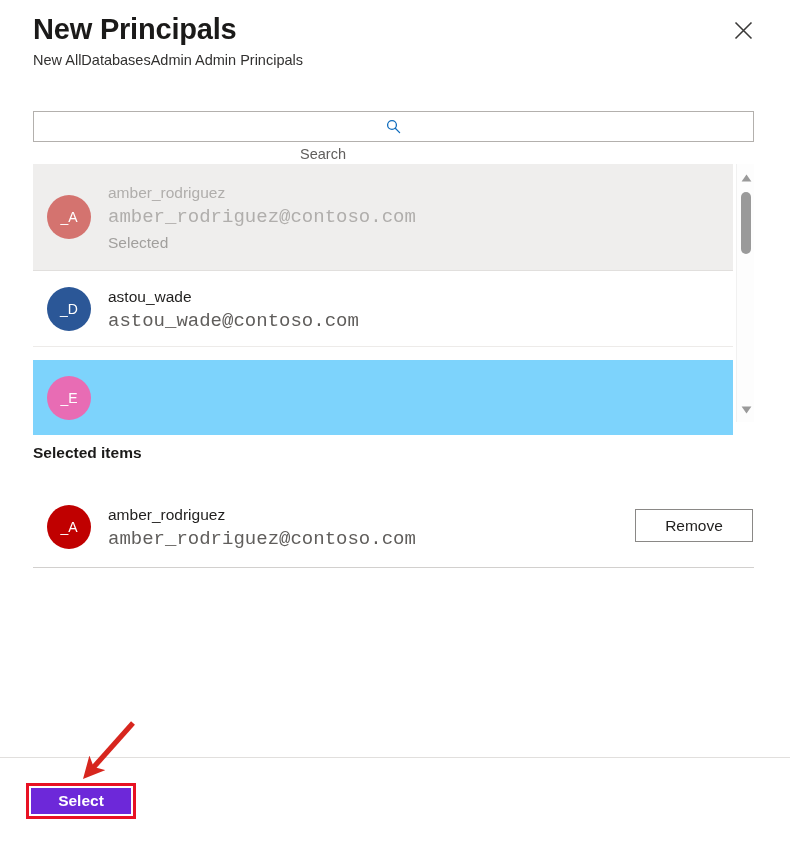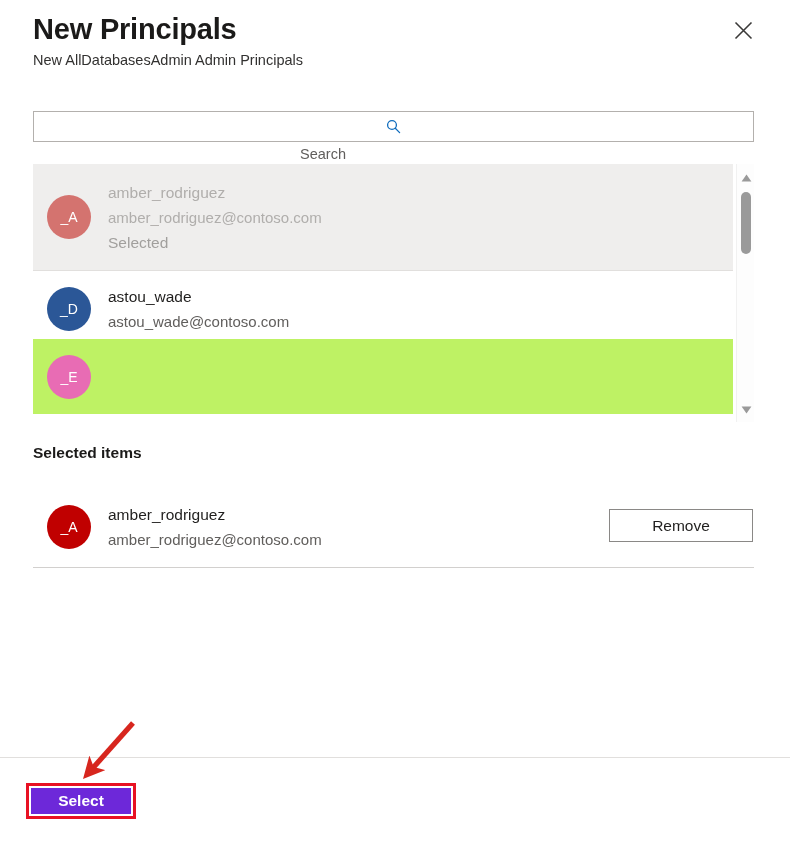--- a/index.html
+++ b/index.html
@@ -110,21 +110,21 @@
     left: 0;
     width: 700px;
     box-sizing: border-box;
     display: flex;
     align-items: center;
     padding-left: 14px;
     border-bottom: 1px solid #edebe9;
   }
   .result-row.row0 { top: 0px;  height: 107px; background: #efeeed; border-bottom-color: #e1dfdd; }
   .result-row.row1 { top: 107px; height: 76px; background: #ffffff; }
-  .result-row.row2 { top: 175px; height: 75px; background: #bef264; border-bottom: none; }
+  .result-row.row2 { top: 196px; height: 75px; background: #7dd3fc; border-bottom: none; }
 
   .avatar {
     flex: 0 0 auto;
     width: 44px;
     height: 44px;
     border-radius: 50%;
     display: flex;
     align-items: center;
     justify-content: center;
     color: #ffffff;
@@ -138,23 +138,24 @@
     margin-left: 17px;
     display: flex;
     flex-direction: column;
   }
   .person-name {
     font-size: 15.5px;
     line-height: 25px;
     color: #201f1e;
   }
   .person-mail {
-    font-size: 15px;
+    font-size: 19px;
     line-height: 25px;
     color: #605e5c;
+    font-family: Liberation Mono, monospace;
   }
   .person-status {
     font-size: 15.5px;
     line-height: 25px;
     color: #a19f9d;
   }
   .row0 .person-name  { color: #b0aeac; }
   .row0 .person-mail  { color: #b0aeac; }
   .row0 .person-status{ color: #a19f9d; }
 
@@ -210,21 +211,21 @@
     box-sizing: border-box;
     border-bottom: 1px solid #d2d0ce;
     display: flex;
     align-items: center;
     padding-left: 14px;
   }
   .remove-button {
     position: absolute;
     right: 1px;
     top: 22px;
-    width: 144px;
+    width: 118px;
     height: 33px;
     box-sizing: border-box;
     background: #ffffff;
     border: 1px solid #8a8886;
     color: #201f1e;
     font-family: "Liberation Sans", sans-serif;
     font-size: 15.5px;
     cursor: pointer;
     padding: 0;
   }

